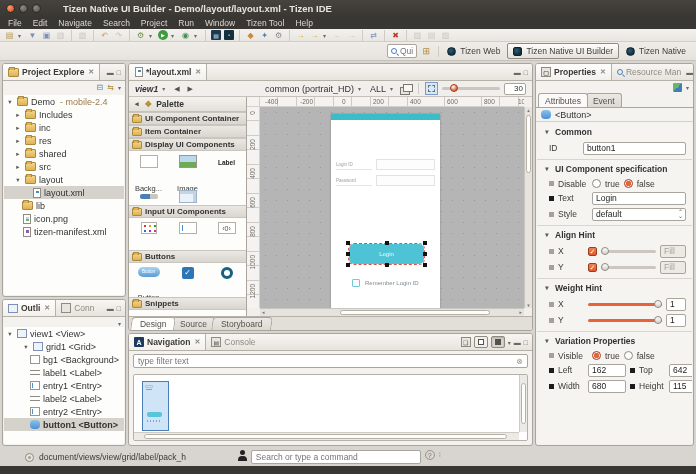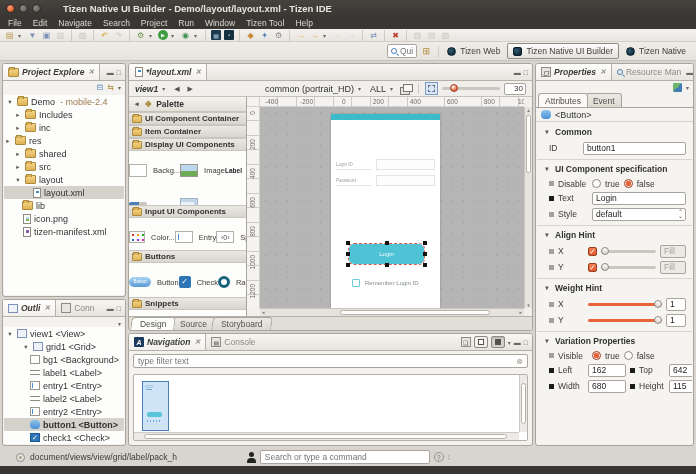--- a/index.html
+++ b/index.html
@@ -55,21 +55,21 @@
   .persp.active .dot { border-radius:2px; }
 
   
   .panel { position:absolute; background:#f4f2ee; border:1px solid #a9a49c;
     border-radius:3px; overflow:hidden; }
   .tabrow { height:17px; background:linear-gradient(#f8f6f3,#e7e3dd);
     border-bottom:1px solid #b5b0a8; display:flex; align-items:stretch; }
   .tab { display:flex; align-items:center; gap:3px; padding:0 5px; font-size:8.5px;
     color:#3c3a36; white-space:nowrap; }
   .tab.active { background:linear-gradient(#fefefd,#f2f0ec); border-right:1px solid #b5b0a8;
-    border-top-left-radius:2px; font-weight:bold;font-style:italic; }
+    border-top-left-radius:2px; font-weight:bold; }
   .tab.inactive { color:#8f8a82; }
   .tclose { font-size:7px; color:#8f8a82; margin-left:1px; }
   .winbtns { margin-left:auto; display:flex; align-items:center; gap:3px; padding-right:4px;
     color:#6d6861; font-size:7px; }
   .viewmenu { font-size:6px; color:#6d6861; }
 
   
   .tree { background:#fdfdfc; position:absolute; left:1px; right:1px; bottom:1px; overflow:hidden; }
   .trow { height:13px; display:flex; align-items:center; gap:3px; white-space:nowrap; }
   .trow.sel { background:#d5d1cb; }
@@ -122,21 +122,21 @@
   
   .palette { width:118px; flex:none; border-right:1px solid #aaa49c; background:#fdfdfc;
     display:flex; flex-direction:column; overflow:hidden; }
   .pal-head { height:15px; background:linear-gradient(#f5f3ef,#e3dfd9); border-bottom:1px solid #c6c1ba;
     display:flex; align-items:center; gap:4px; padding:0 4px; font-weight:bold; font-size:8.5px; }
   .pal-cat { height:13px; flex:none; background:linear-gradient(#ebe8e3,#d9d5cf);
     border-top:1px solid #c9c5bf; border-bottom:1px solid #c9c5bf;
     display:flex; align-items:center; gap:3px; padding:0 3px; font-weight:bold; font-size:8px; }
   .pal-cat .fico { width:10px; height:8px; }
   .pal-items { flex:none; overflow:hidden; display:grid; grid-template-columns:1fr 1fr 1fr; }
-  .pitem { display:flex; flex-direction:row; align-items:center; padding-top:4px; height:34px; gap:6px; }
+  .pitem { display:flex; flex-direction:column; align-items:center; padding-top:4px; height:34px; gap:16px; }
   .pitem .plabel { font-size:7.5px; color:#3c3a36; }
   .pic { height:15px; display:flex; align-items:center; justify-content:center; }
   .pic-bg { width:18px; height:13px; background:#fff; border:1px solid #b5b0a8; }
   .pic-dt { width:18px; height:13px; background:#f3f1ee; border:1px solid #b5b0a8; color:#55514b;
     font-size:5px; line-height:5px; text-align:center; letter-spacing:1px; }
   .pic-img { width:18px; height:13px; border:1px solid #9a958d;
     background:linear-gradient(#bcd8ee 55%,#6faa54 55%); }
   .pic-label { font-size:6.5px; font-weight:bold; color:#222; }
   .pic-prog { width:18px; height:5px; background:linear-gradient(90deg,#4a7fb5 55%,#c9c5bf 55%); border-radius:2px; }
   .pic-layout { width:18px; height:13px; border:1px solid #9fb3c8; background:#eaf1f8;
@@ -294,26 +294,26 @@
   .pslider .kn { position:absolute; top:-3px; width:8px; height:8px; border-radius:50%;
     background:linear-gradient(#fdfdfc,#d5d1ca); border:1px solid #8f8a82; }
   .pslider .kn.left { left:0; } .pslider .kn.right { right:0; }
   .pslider.orange { background:#e8633a; }
   .styrow { position:relative; }
   .spin { position:absolute; right:9px; font-size:6px; color:#55514b; line-height:4px; text-align:center; }
   .rlabel { font-size:8.5px; color:#3c3a36; }
 
   
   .statusbar { position:absolute; left:0; top:448px; width:587px; height:18px;
-    display:flex; align-items:center; padding:0 16px; gap:5px; }
+    display:flex; align-items:center; padding:0 25px; gap:5px; }
   .statico { width:9px; height:9px; border-radius:50%; border:1px solid #8f8a82; background:#e8e5e0;
     position:relative; flex:none; }
   .statico::after { content:""; position:absolute; inset:2px; border-radius:50%; background:#9aa58a; }
   .statpath { font-size:8.5px; color:#3c3a36; }
-  .cmdgroup { margin-left:auto; margin-right:120px; display:flex; align-items:center; gap:4px; }
+  .cmdgroup { margin-left:auto; margin-right:120px; display:flex; align-items:flex-start; gap:4px; }
   .person { width:10px; height:11px; position:relative; }
   .person::before { content:""; position:absolute; left:3px; top:0; width:5px; height:5px; border-radius:50%; background:#222; }
   .person::after { content:""; position:absolute; left:1px; bottom:0; width:9px; height:5px;
     border-radius:4px 4px 0 0; background:#222; }
   .cmdsearch { width:170px; height:14px; background:#fff; border:1px solid #a9a49c; border-radius:2px;
     display:flex; align-items:center; padding:0 4px; }
   .cmdsearch input { flex:1; border:none; outline:none; font-size:8.5px; background:transparent;
     font-family:"Liberation Sans",sans-serif; color:#333; }
   .helpico { width:10px; height:10px; border-radius:50%; border:1px solid #9a958d; color:#7a756e;
     font-size:7px; display:flex; align-items:center; justify-content:center; }
@@ -431,21 +431,21 @@
     <div class="trow" style="padding-left:10px">
       <span class="twist">▸</span>
       <span class="fico fold"></span>
       <span>Includes</span>
     </div>
     <div class="trow" style="padding-left:10px">
       <span class="twist">▸</span>
       <span class="fico fold"></span>
       <span>inc</span>
     </div>
-    <div class="trow" style="">
+    <div class="trow" style="padding-left:10px">
       <span class="twist">▸</span>
       <span class="fico fold"></span>
       <span>res</span>
     </div>
     <div class="trow" style="padding-left:10px">
       <span class="twist">▸</span>
       <span class="fico fold"></span>
       <span>shared</span>
     </div>
     <div class="trow" style="padding-left:10px">
@@ -523,24 +523,20 @@
       <span class="oico lab"></span>
       <span>label2 &lt;Label&gt;</span>
     </div>
     <div class="trow" style="padding-left:26px">
       <span class="oico ent"></span>
       <span>entry2 &lt;Entry&gt;</span>
     </div>
     <div class="trow sel" style="padding-left:26px;font-weight:bold">
       <span class="oico btn"></span>
       <span>button1 &lt;Button&gt;</span>
-    </div>
-    <div class="trow" style="padding-left:26px">
-      <span class="oico chk">✓</span>
-      <span>check1 &lt;Check&gt;</span>
     </div>
   </div>
 </div>
 
 <div class="panel" id="editorPanel">
   <div class="ed-tabs">
     <div class="tab active">
       <span class="fico file xml"></span>
       <span>*layout.xml</span>
       <span class="tclose">✕</span>

